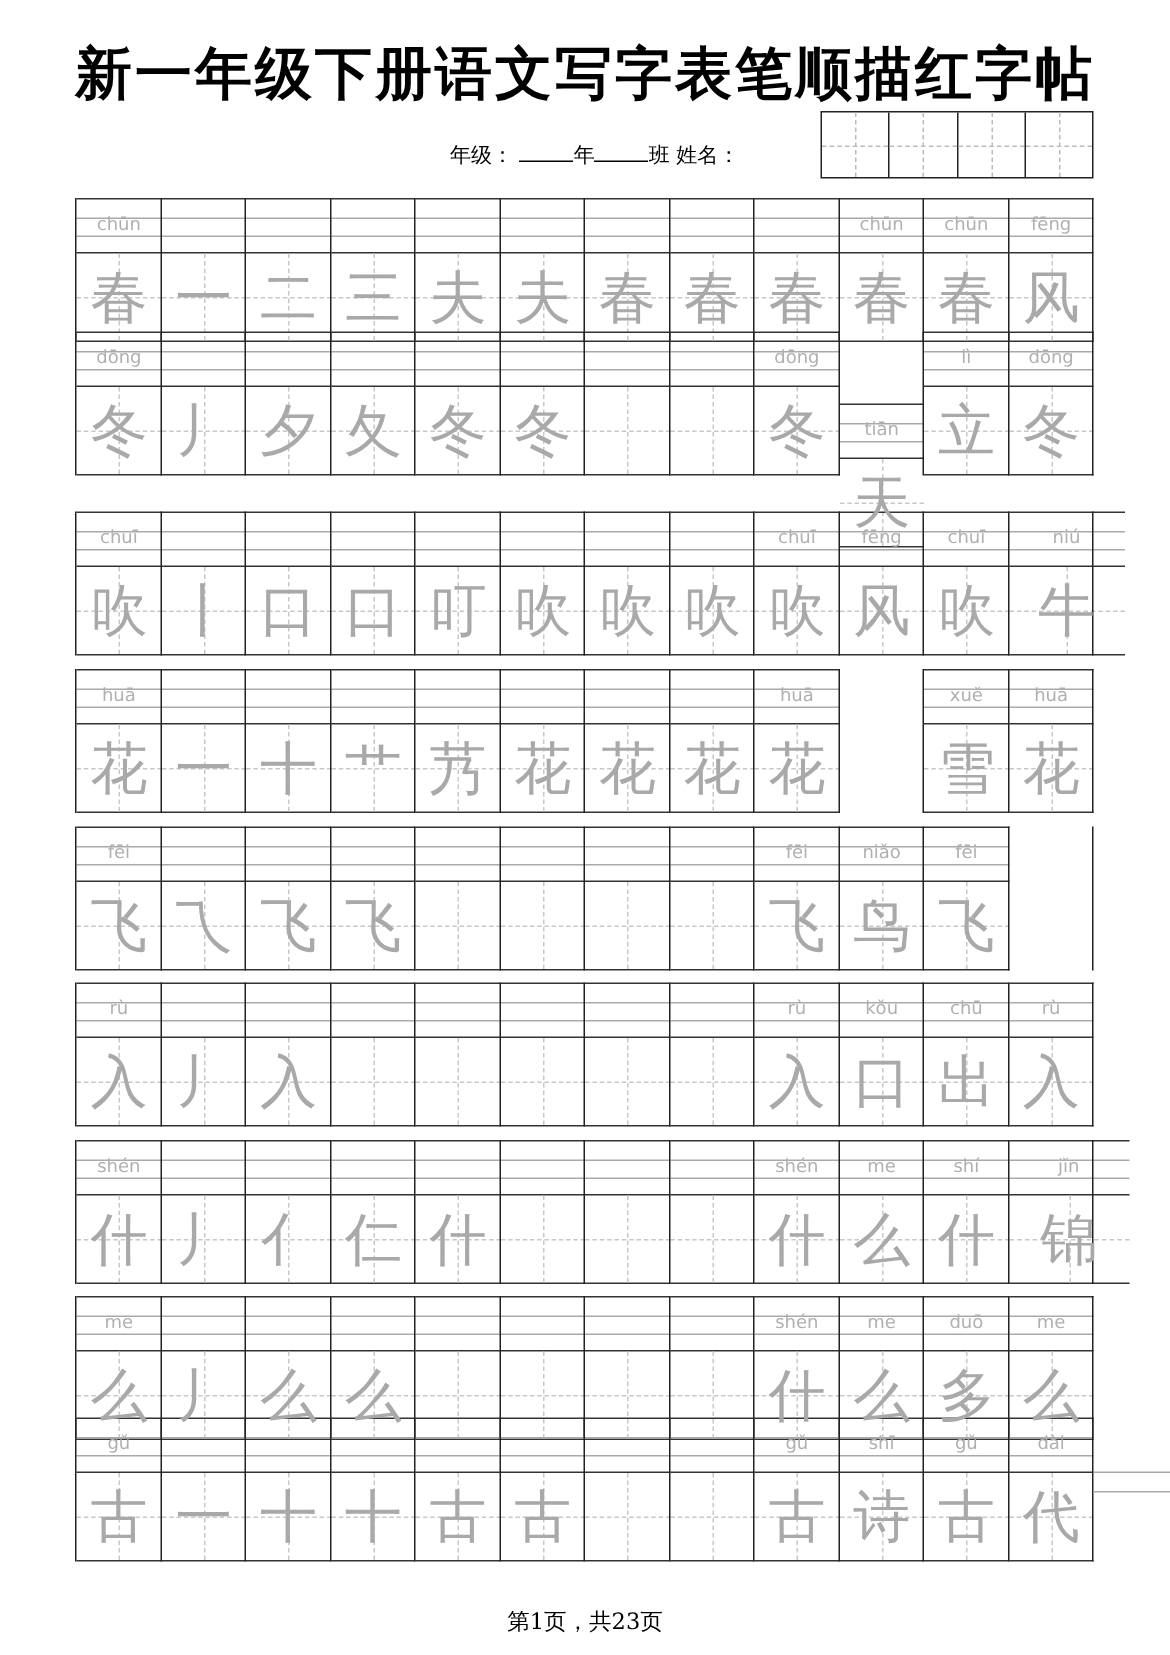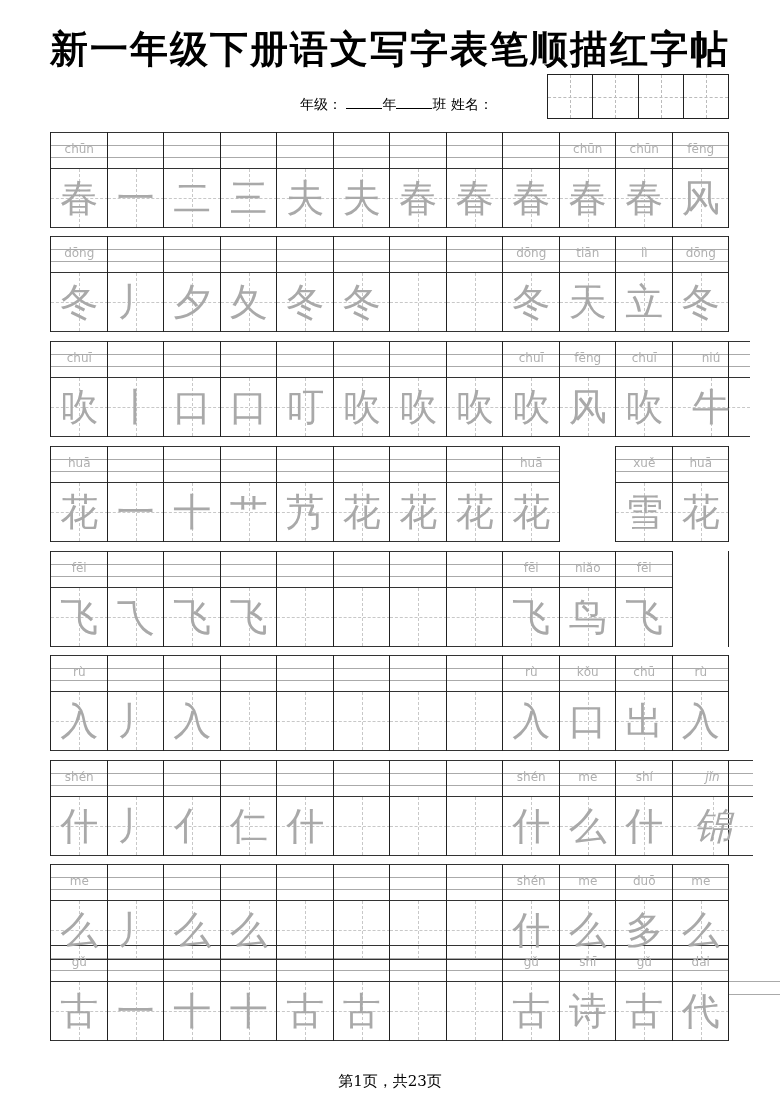--- a/index.html
+++ b/index.html
@@ -182,21 +182,21 @@
       <div class="vline" style="left: 225.25px;"></div>
       <div class="vline" style="left: 281.75px;"></div>
       <div class="vline" style="left: 338.25px;"></div>
       <div class="vline" style="left: 394.75px;"></div>
       <div class="vline" style="left: 451.25px;"></div>
       <div class="vline" style="left: 507.75px;"></div>
       <div class="vline" style="left: 564.25px;"></div>
       <div class="vline" style="left: 620.75px;"></div>
       <div class="vline" style="left: 677.25px;"></div>
     </div>
-    <div class="row" style="top: 236px;">
+    <div class="row" style="top: 221px;">
       <div class="cellc" style="left: 0px; width: 56.5px;">
         <div class="pbox">
           <div class="l1"></div>
           <div class="l2"></div>
           <div class="py">dōng</div>
         </div>
         <div class="wbox">
           <div class="ch">冬</div>
         </div>
       </div>
@@ -273,21 +273,21 @@
       <div class="cellc" style="left: 452px; width: 56.5px;">
         <div class="pbox">
           <div class="l1"></div>
           <div class="l2"></div>
           <div class="py">dōng</div>
         </div>
         <div class="wbox">
           <div class="ch">冬</div>
         </div>
       </div>
-      <div class="cellc" style="left: 508.5px; width: 56.5px;">
+      <div class="cellc" style="left: 508.5px; width: 56.5px; margin-top: 48px;">
         <div class="pbox">
           <div class="l1"></div>
           <div class="l2"></div>
           <div class="py">tiān</div>
         </div>
         <div class="wbox">
           <div class="ch">天</div>
         </div>
       </div>
       <div class="cellc" style="left: 565px; width: 56.5px;">
@@ -948,21 +948,21 @@
       <div class="cellc" style="left: 565px; width: 56.5px;">
         <div class="pbox">
           <div class="l1"></div>
           <div class="l2"></div>
           <div class="py">shí</div>
         </div>
         <div class="wbox">
           <div class="ch">什</div>
         </div>
       </div>
-      <div class="cellc" style="left: 621.5px; width: 80px; font-style: italic;">
+      <div class="cellc" style="left: 621.5px; width: 80px;">
         <div class="pbox">
           <div class="l1"></div>
           <div class="l2"></div>
           <div class="py">jǐn</div>
         </div>
         <div class="wbox">
           <div class="ch">锦</div>
         </div>
       </div>
       <div class="vline" style="left: -0.75px;"></div>

